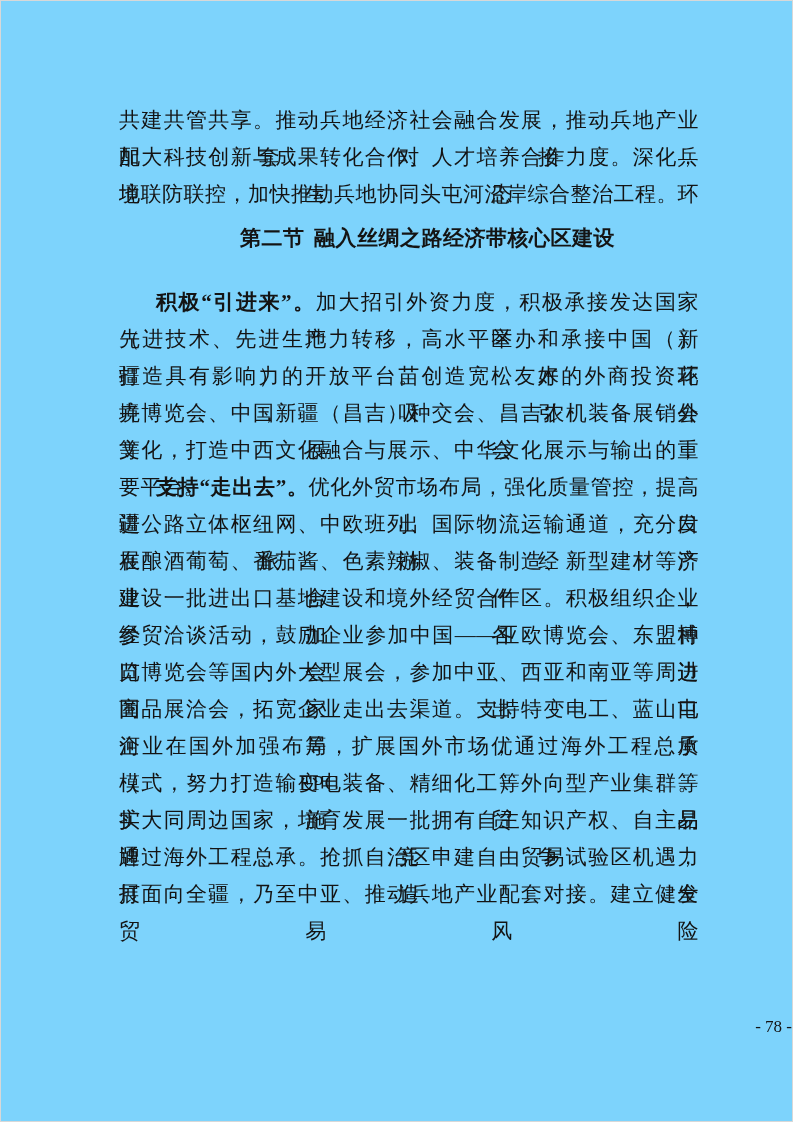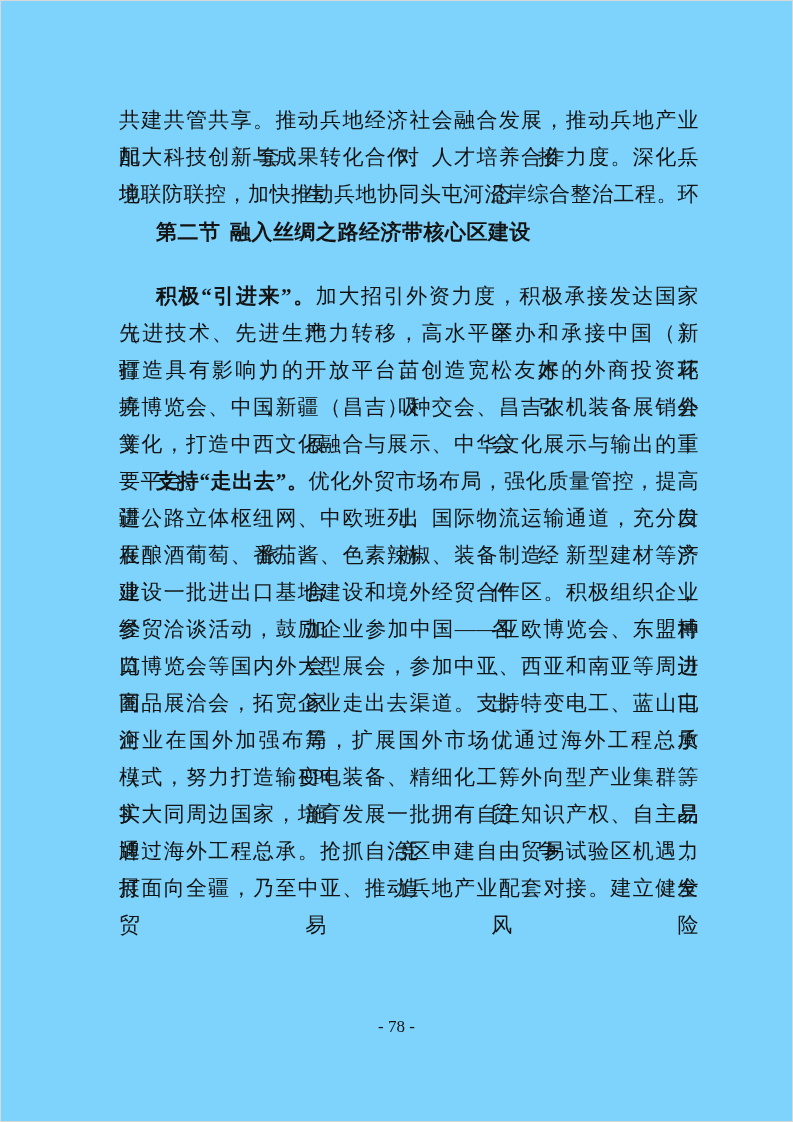--- a/index.html
+++ b/index.html
@@ -36,41 +36,42 @@
   .line.last {
     text-align-last: left;
   }
   .line.indent {
     text-indent: 37px;
   }
   .lead {
     font-weight: bold;
   }
   .section-heading {
-    margin-top: 1px;
+    margin-top: 7px;
     font-size: 21px;
     line-height: 37px;
     height: 37px;
     font-weight: bold;
     text-indent: 37px;
     letter-spacing: 0.5px;
     white-space: nowrap;
+    text-align: center;
   }
   .section-heading .heading-number {
     margin-right: 0.45em;
   }
   .para-import {
     margin-top: 27px;
   }
   .footer {
     position: absolute;
     left: 0;
     top: 1015px;
     width: 100%;
-    text-align: center;
+    text-align: right;
     font-size: 17px;
     line-height: 22px;
     color: #141414;
   }
 </style>
 </head>
 <body>
 
 <div class="page">
   <div class="content">

